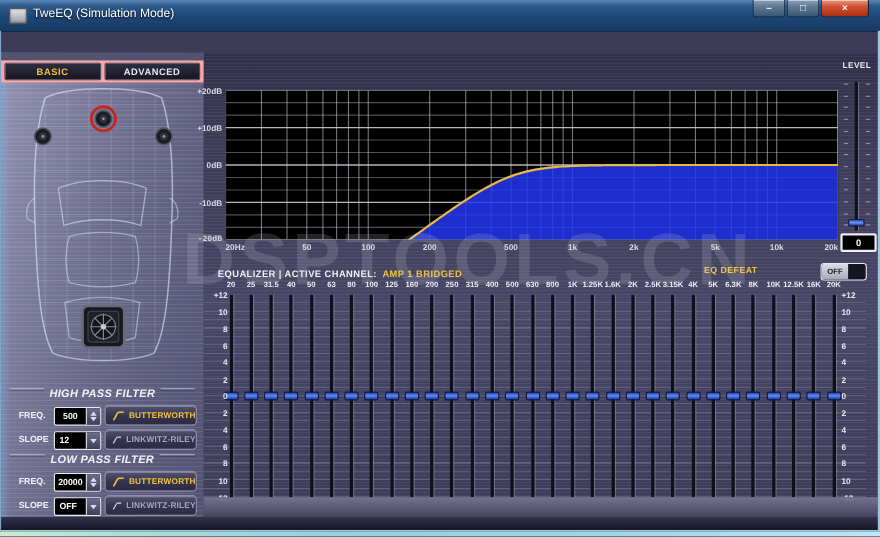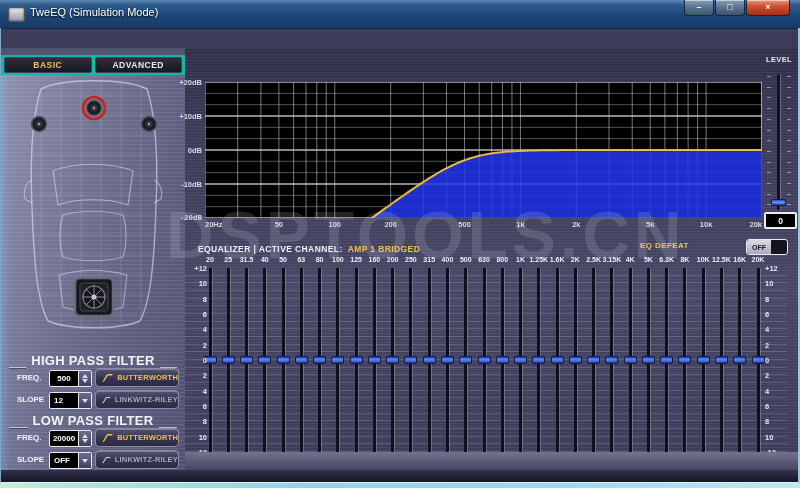--- a/index.html
+++ b/index.html
@@ -32,21 +32,21 @@
   .left-topstrip{position:absolute;left:1px;top:48px;width:184px;height:7px;background:#53536f;}
   .bottom-grad{position:absolute;left:185px;top:452px;right:2px;height:18px;
     background:linear-gradient(180deg,#73738f,#47476399);}
   .bottom-dark{position:absolute;left:0;top:470px;right:0;height:13px;
     background:linear-gradient(180deg,#32324c,#1c1c30 70%,#141426);}
   .desktop-strip{position:absolute;left:0;bottom:0;right:0;height:5px;
     background:linear-gradient(90deg,#c9ecd2,#a9e0da 14%,#92d3e4 38%,#9cd7ea 68%,#bde7f4);box-shadow:0 -1px 0 #d9f5fb;}
   .win-edge-l{position:absolute;left:0;top:28px;width:1px;height:455px;background:#7fa8c8;}
   .win-edge-r{position:absolute;right:0;top:28px;width:2px;height:455px;background:#9cc4dc;}
   
-  .tabbar{position:absolute;left:1px;top:55px;width:184px;height:20px;background:#14b8a6;
+  .tabbar{position:absolute;left:1px;top:55px;width:184px;height:20px;background:#fca5a5;
     display:flex;gap:3px;padding:2px 3px;box-sizing:border-box;}
   .tab{flex:1;display:flex;align-items:center;justify-content:center;font-size:8.5px;font-weight:bold;
     letter-spacing:.5px;color:#e8e8f0;background:linear-gradient(180deg,#2e2e42,#17171f);
     border:1px solid #40405a;border-radius:2px;}
   .tab.active{color:#f2c23e;}
   
   .sec-header{position:absolute;font-size:8.5px;font-weight:bold;letter-spacing:.4px;color:#f0f0f8;white-space:nowrap;}
   .sec-header .chan{color:#f2c23e;margin-left:5px;}
   
   .plot{position:absolute;left:205px;top:82px;width:557px;height:136px;background:#000;overflow:hidden;}
@@ -73,22 +73,22 @@
     background:linear-gradient(180deg,#2343b4,#5d8bf2 46%,#1d37a0);border:1px solid #0f1a42;}
   .eq-defeat-label{position:absolute;left:640px;top:241px;width:100px;text-align:left;font-size:8px;font-weight:bold;color:#f2c23e;letter-spacing:.4px;}
   .eq-defeat{position:absolute;left:746px;top:239px;width:40px;height:14px;border:1px solid #e9e9f2;border-radius:3px;
     display:flex;overflow:hidden;background:#15151f;}
   .eq-defeat .knob{width:24px;background:linear-gradient(180deg,#dcdce6,#a9a9bd);color:#1a1a22;font-size:7px;font-weight:bold;
     display:flex;align-items:center;justify-content:center;}
   
   .xo{position:absolute;left:1px;top:333px;width:184px;height:137px;}
   .xo-header{position:absolute;left:10px;top:6px;font-size:8px;font-weight:bold;color:#f2f2fa;white-space:nowrap;}
   .xo-header .chan{color:#f2c23e;margin-left:3px;}
-  .xo-sep{position:absolute;left:8px;width:168px;display:flex;align-items:flex-end;gap:5px;
-    font-size:13px;font-weight:bold;color:#f2f2fa;letter-spacing:.3px;white-space:nowrap;}
+  .xo-sep{position:absolute;left:8px;width:168px;display:flex;align-items:flex-start;gap:5px;
+    font-size:10px;font-weight:bold;color:#f2f2fa;letter-spacing:.3px;white-space:nowrap;font-style:italic;}
   .xo-sep .line{flex:1;height:1px;background:rgba(240,240,250,.65);box-shadow:0 1px 0 rgba(0,0,0,.4);}
   .xo-row{position:absolute;left:0;width:184px;height:18px;}
   .xo-lbl{position:absolute;left:16px;top:0;font-size:8px;font-weight:bold;color:#f2f2fa;line-height:17px;}
   .spin{position:absolute;left:48px;top:1px;width:41px;height:15px;border:1px solid #eaeaf4;border-radius:2px;
     display:flex;background:#000;box-sizing:content-box;}
   .spin .val{flex:1;color:#fff;font-size:8px;font-weight:bold;text-align:center;line-height:15px;}
   .spin .btn{width:12px;border-left:1px solid #eaeaf4;background:linear-gradient(180deg,#6c6c8e,#40405c);
     display:flex;flex-direction:column;align-items:center;justify-content:center;gap:1px;}
   .tri-up{width:0;height:0;border-left:3px solid transparent;border-right:3px solid transparent;border-bottom:4px solid #dcdcee;}
   .tri-dn{width:0;height:0;border-left:3px solid transparent;border-right:3px solid transparent;border-top:4px solid #dcdcee;}

